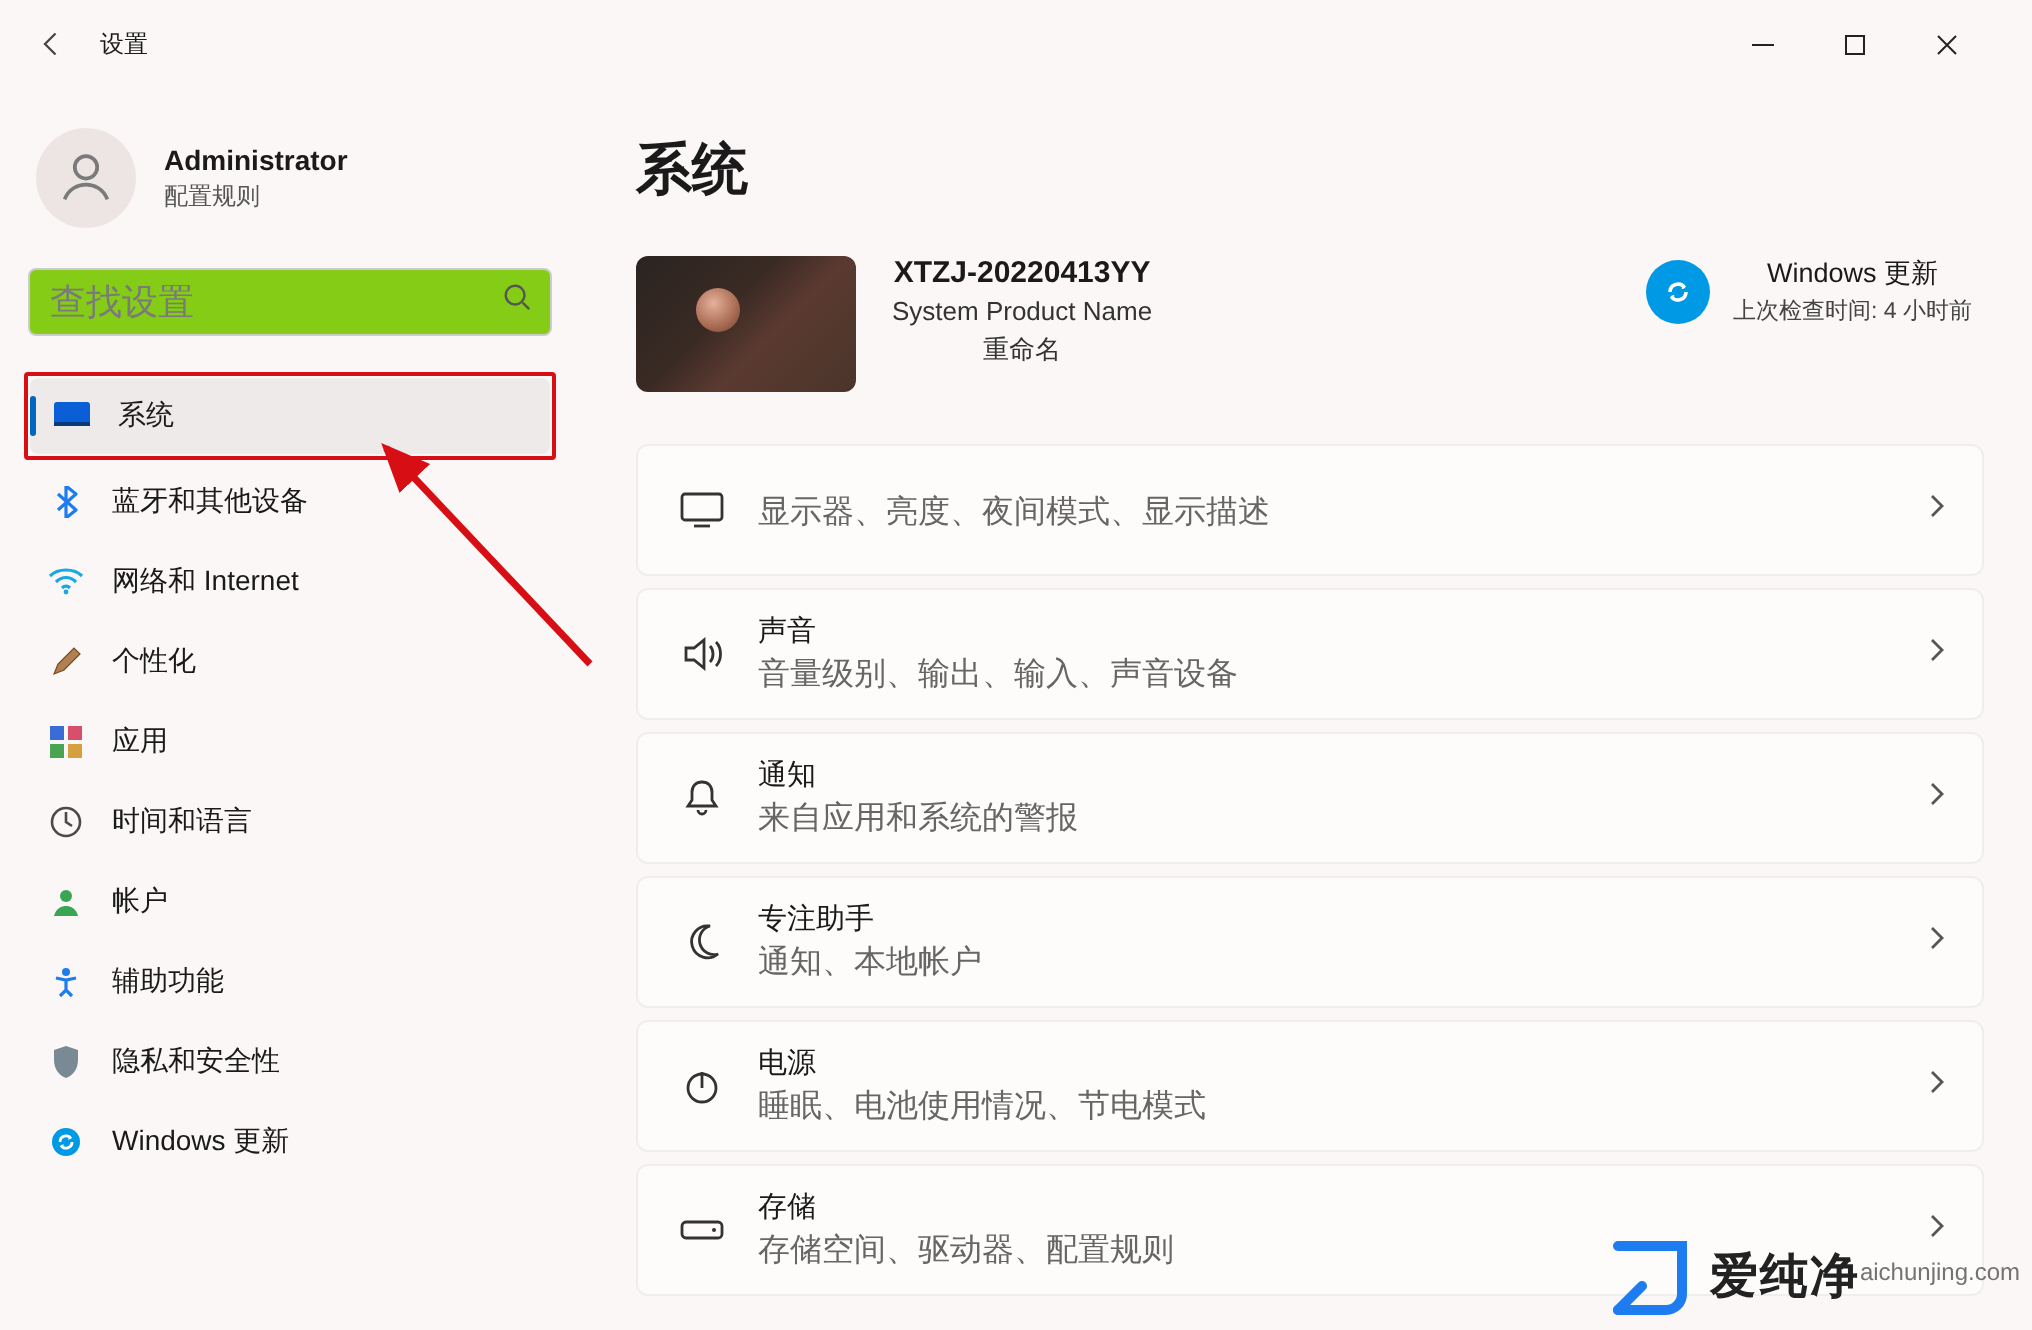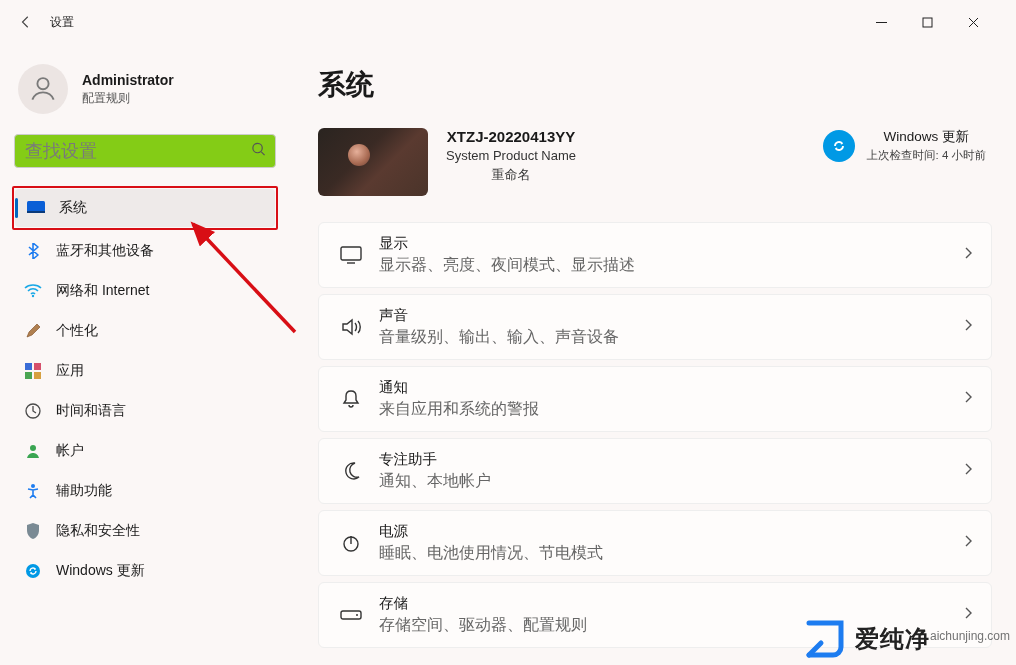--- a/index.html
+++ b/index.html
@@ -239,21 +239,20 @@
 
     <div class="cards">
       <div class="card">
         <span class="cicon">
             <svg width="22" height="18" viewBox="0 0 22 18">
               <rect x="1" y="1" width="20" height="13" rx="1.5" fill="none" stroke="currentColor" stroke-width="1.4"></rect>
               <path d="M7 17h8" stroke="currentColor" stroke-width="1.4"></path>
             </svg>
           </span>
         <div class="ctext">
-          <div class="ctitle">显示</div>
           <div class="csub">显示器、亮度、夜间模式、显示描述</div>
         </div>
         <span class="chev"><svg width="10" height="14" viewBox="0 0 10 14">
               <path d="M3 2l5 5-5 5" fill="none" stroke="currentColor" stroke-width="1.4"></path>
             </svg></span>
       </div>
 
       <div class="card">
         <span class="cicon">
             <svg width="22" height="18" viewBox="0 0 22 18">

